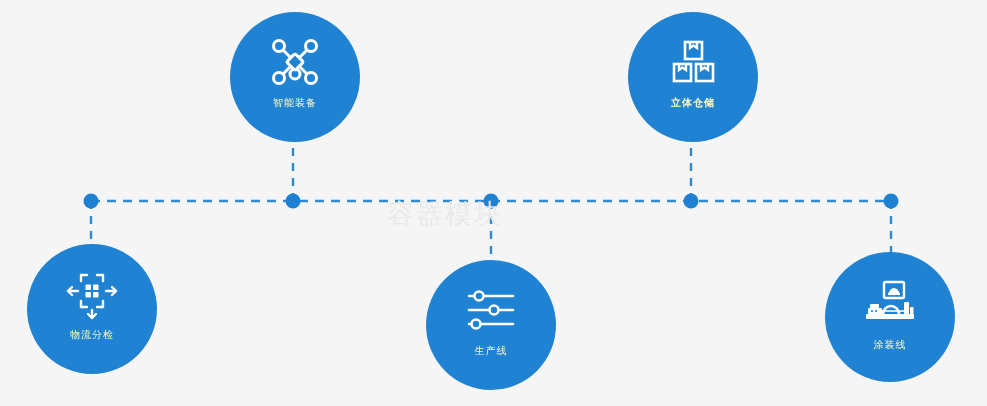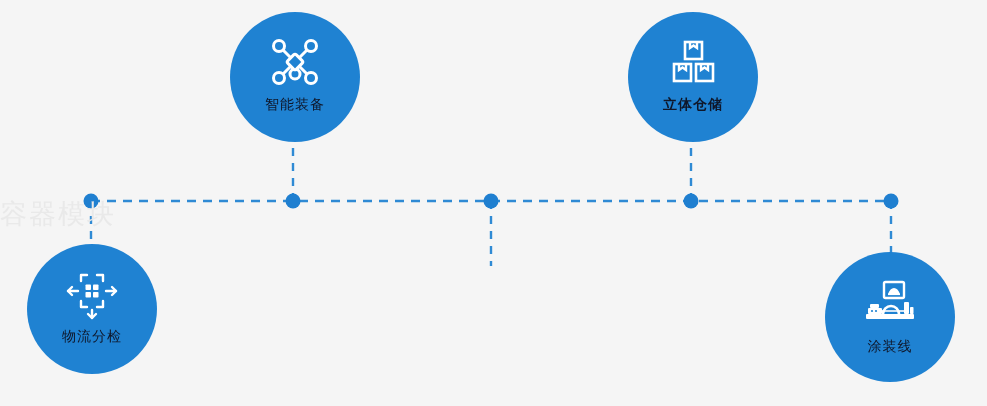--- a/index.html
+++ b/index.html
@@ -29,28 +29,29 @@
     width: 987px;
     height: 406px;
   }
 
   
   .watermark {
     position: absolute;
     left: 0;
     top: 196px;
     width: 796px;
-    text-align: left;
+    text-align: center;
     font-size: 27px;
     letter-spacing: 2px;
     color: #e9e9e9;
     font-family: "DejaVu Sans", "Liberation Sans", sans-serif;
     font-weight: 400;
     user-select: none;
     pointer-events: none;
+    padding-left: 47px;
   }
 
   
   .node {
     position: absolute;
     width: 130px;
     height: 130px;
     border-radius: 50%;
     background: #1f82d2;
     display: flex;
@@ -66,22 +67,22 @@
     display: block;
     line-height: 0;
   }
   .node .icon svg {
     display: block;
     width: 52px;
     height: 52px;
   }
   .node .label {
     margin-top: 8px;
-    font-size: 14px;
-    color: #0f172a;
+    font-size: 10px;
+    color: #fef9c3;
     letter-spacing: 1px;
     font-family: "DejaVu Sans", "Liberation Sans", sans-serif;
     white-space: nowrap;
   }
 
   
   #node-smart-equipment { left: 230px;  top: 12px;  }
   #node-stereo-storage  { left: 628px;  top: 12px; font-weight: bold;  }
   #node-logistics-sort  { left: 27px;   top: 244px; }
   #node-production-line { left: 426px;  top: 260px; }
@@ -184,20 +185,37 @@
           <rect x="19.5" y="16.5" width="5.5" height="5.5" rx="0.8"></rect>
           <rect x="27" y="16.5" width="5.5" height="5.5" rx="0.8"></rect>
           <rect x="19.5" y="24" width="5.5" height="5.5" rx="0.8"></rect>
           <rect x="27" y="24" width="5.5" height="5.5" rx="0.8"></rect>
         </g>
       </svg>
     </span>
     <span class="label">物流分检</span>
   </div>
 
+  <div class="node" id="node-production-line">
+    <span class="icon">
+      <svg viewBox="0 0 52 52" xmlns="http://www.w3.org/2000/svg">
+        <g stroke="#ffffff" stroke-width="2.6" stroke-linecap="round" fill="none">
+          <line x1="4" y1="12" x2="48" y2="12"></line>
+          <line x1="4" y1="26" x2="48" y2="26"></line>
+          <line x1="4" y1="40" x2="48" y2="40"></line>
+        </g>
+        <g fill="#1f82d2" stroke="#ffffff" stroke-width="2.6">
+          <circle cx="14" cy="12" r="4.5"></circle>
+          <circle cx="29" cy="26" r="4.5"></circle>
+          <circle cx="11" cy="40" r="4.5"></circle>
+        </g>
+      </svg>
+    </span>
+    <span class="label">生产线</span>
+  </div>
 
   <div class="node" id="node-painting-line">
     <span class="icon">
       <svg viewBox="0 0 52 52" xmlns="http://www.w3.org/2000/svg">
 
         <rect x="2" y="36" width="48" height="5" rx="1" fill="#ffffff"></rect>
 
         <rect x="20" y="4" width="20" height="16" rx="1.5" fill="none" stroke="#ffffff" stroke-width="2.4"></rect>
 
         <path d="M24 16 q2.2 -6 6 -6 q3.8 0 6 6 z" fill="#ffffff"></path>

